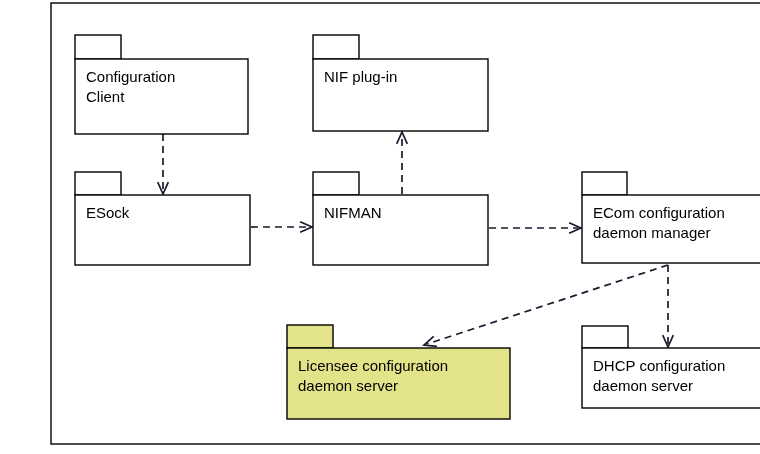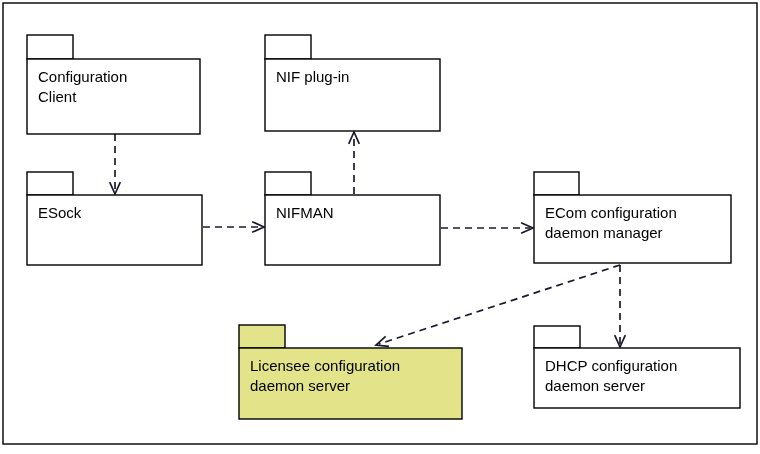--- a/index.html
+++ b/index.html
@@ -10,20 +10,21 @@
   body {
     width: 760px;
     height: 454px;
     font-family: "Liberation Sans", sans-serif;
     overflow: hidden;
   }
   #diagram-root {
     position: relative;
     width: 608px;
     height: 454px;
+    padding-left: 48px;
   }
   svg#uml-canvas {
     display: block;
     width: 760px;
     height: 454px;
   }
   .pkg-tab, .pkg-body {
     stroke: #000000;
     stroke-width: 1.4;
   }

